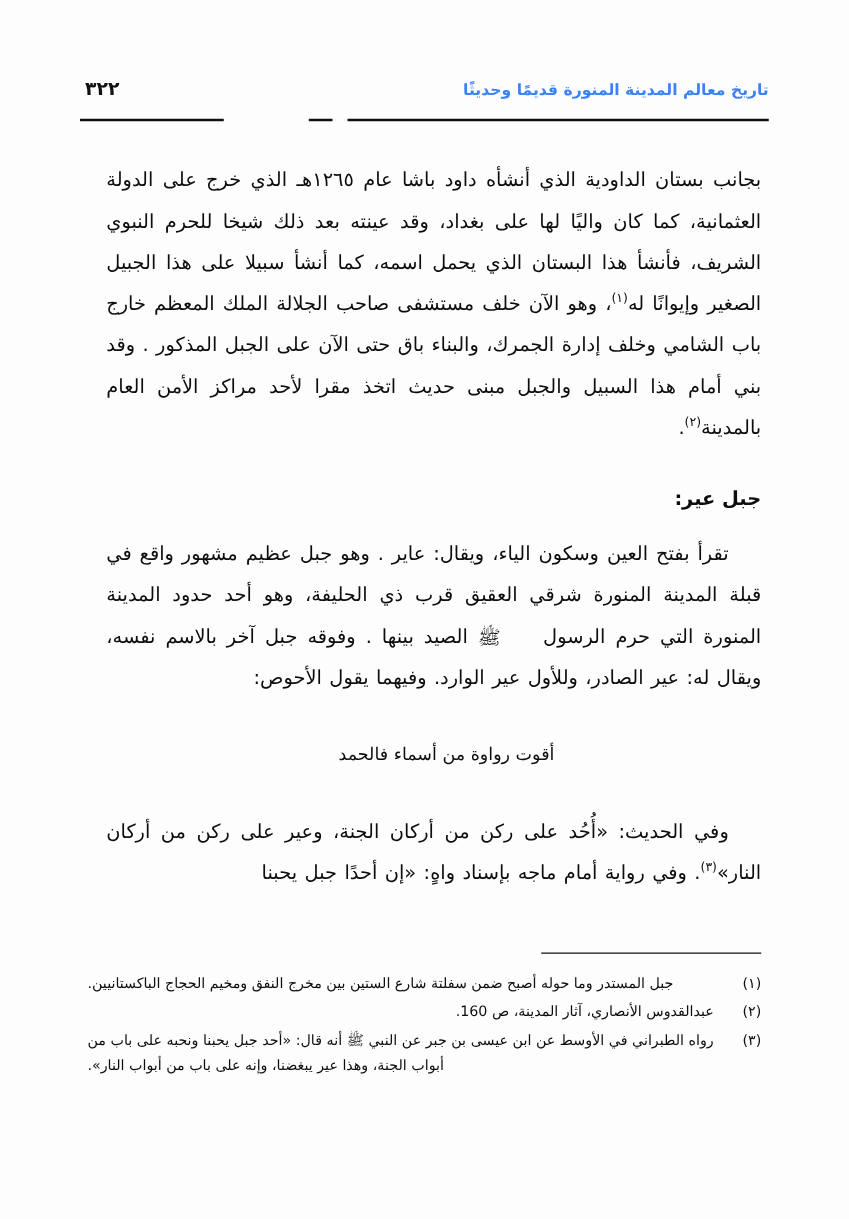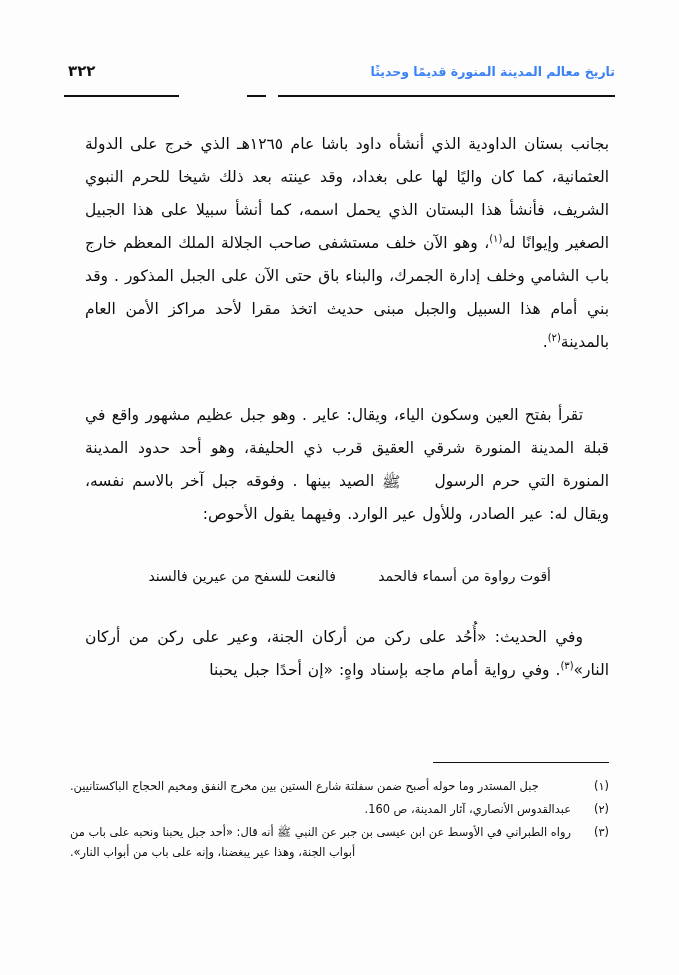--- a/index.html
+++ b/index.html
@@ -198,30 +198,30 @@
     <div class="head-rule-gap"></div>
     <div class="head-rule-gap2"></div>
   </div>
 
   <div class="body-col">
 
     <p class="para"><span>بجانب بستان الداودية الذي أنشأه داود باشا عام ١٢٦٥هـ الذي خرج على الدولة العثمانية، كما كان واليًا لها على بغداد، وقد عينته بعد ذلك شيخا للحرم النبوي الشريف، فأنشأ هذا البستان الذي يحمل اسمه، كما أنشأ سبيلا على هذا الجبيل الصغير وإيوانًا له</span><sup class="fn">(١)</sup><span>، وهو الآن خلف مستشفى صاحب الجلالة الملك المعظم خارج باب الشامي وخلف إدارة الجمرك، والبناء باق حتى الآن على الجبل المذكور . وقد بني أمام هذا السبيل والجبل مبنى حديث اتخذ مقرا لأحد مراكز الأمن العام بالمدينة</span><sup class="fn">(٢)</sup><span>.</span></p>
 
     <div class="gap-md"></div>
 
+    <h2 class="section-head">جبل عير:</h2>
 
     <div class="gap-sm"></div>
 
     <p class="para indent"><span>تقرأ بفتح العين وسكون الياء، ويقال: عاير . وهو جبل عظيم مشهور واقع في قبلة المدينة المنورة شرقي العقيق قرب ذي الحليفة، وهو أحد حدود المدينة المنورة التي حرم الرسول</span> <span class="salla">ﷺ</span> <span>الصيد بينها . وفوقه جبل آخر بالاسم نفسه، ويقال له: عير الصادر، وللأول عير الوارد. وفيهما يقول الأحوص:</span></p>
 
     <div class="gap-lg"></div>
 
     <div class="verse">
       <span class="hemistich first">أقوت رواوة من أسماء فالحمد</span>
-      <span class="hemistich second">فالنعت للسفح من عيرين فالسند</span>
     </div>
 
     <div class="gap-lg"></div>
 
     <p class="para indent"><span>وفي الحديث: «أُحُد على ركن من أركان الجنة، وعير على ركن من أركان النار»</span><sup class="fn">(٣)</sup><span>. وفي رواية أمام ماجه بإسناد واهٍ: «إن أحدًا جبل يحبنا</span></p>
 
   </div>
 
   <div class="fn-rule"></div>
 

